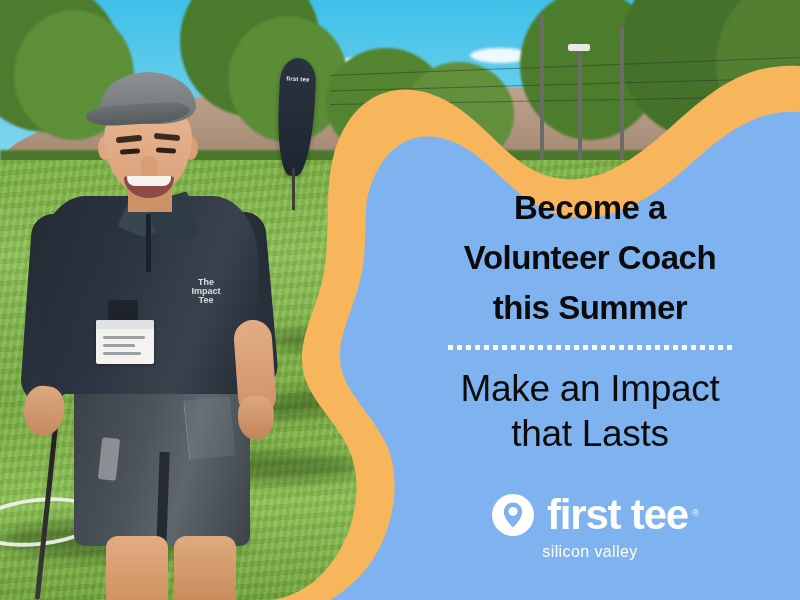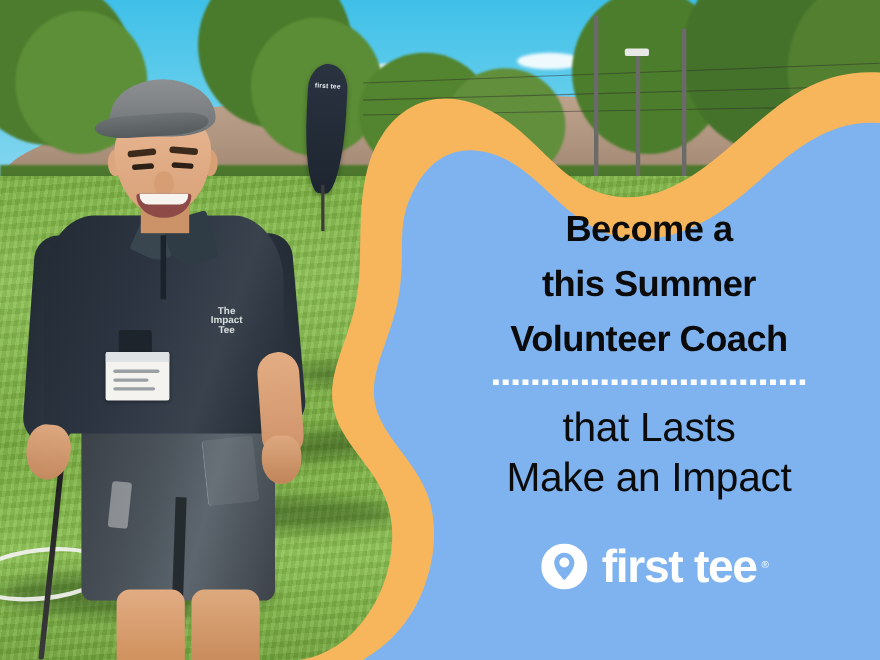--- a/index.html
+++ b/index.html
@@ -507,41 +507,42 @@
                C342,392 374,414 388,448
                C404,488 390,548 356,580
                C348,588 338,595 330,600 Z"></path>
     </svg>
   </div>
 
   <div class="content">
 
     <div class="headline">
       <div>Become a</div>
+      <div>Volunteer Coach</div>
       <div>this Summer</div>
-      <div>Volunteer Coach</div>
     </div>
 
     <div class="divider"></div>
 
     <div class="subhead">
+      <div>Make an Impact</div>
       <div>that Lasts</div>
-      <div>Make an Impact</div>
     </div>
 
     <div class="logo">
       <div class="logo-row">
         <span class="logo-mark">
           <svg width="42" height="42" viewBox="0 0 42 42">
             <circle cx="21" cy="21" r="21" fill="#ffffff"></circle>
             <path d="M21 8.5c-5.1 0-9.2 4.1-9.2 9.2 0 6.6 7.6 14.2 8.5 15.1 0.4 0.4 1 0.4 1.4 0 0.9-0.9 8.5-8.5 8.5-15.1 0-5.1-4.1-9.2-9.2-9.2z" fill="#7FB3F0"></path>
             <circle cx="21" cy="17.4" r="4.5" fill="#ffffff"></circle>
           </svg>
         </span>
         <span class="logo-word">
           <span>first tee</span>
           <span class="logo-reg">®</span>
         </span>
       </div>
+      <div class="logo-sub">silicon valley</div>
     </div>
 
   </div>
 </div>
 
 </body></html>

